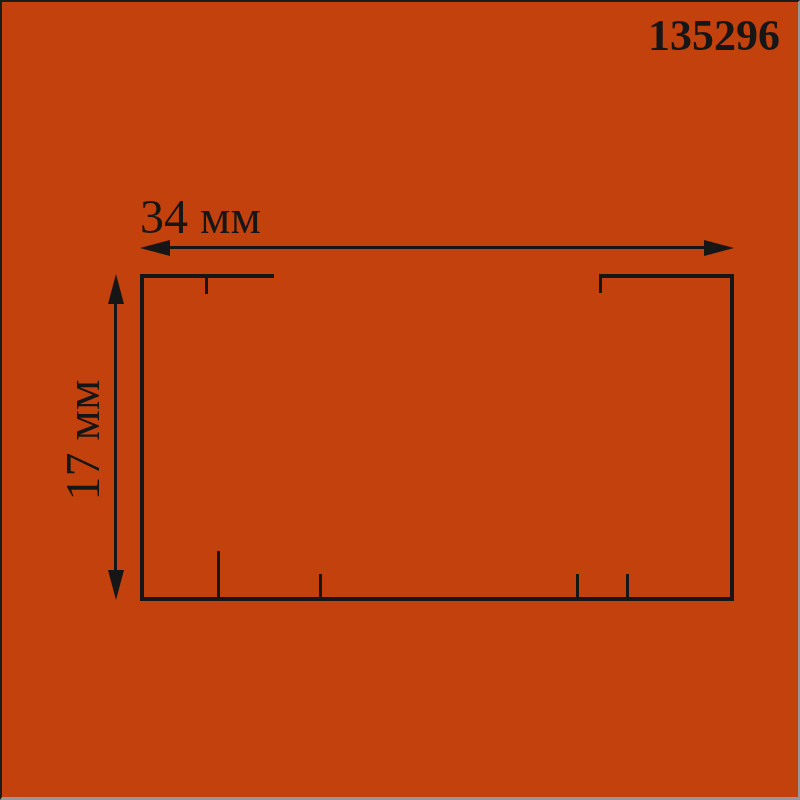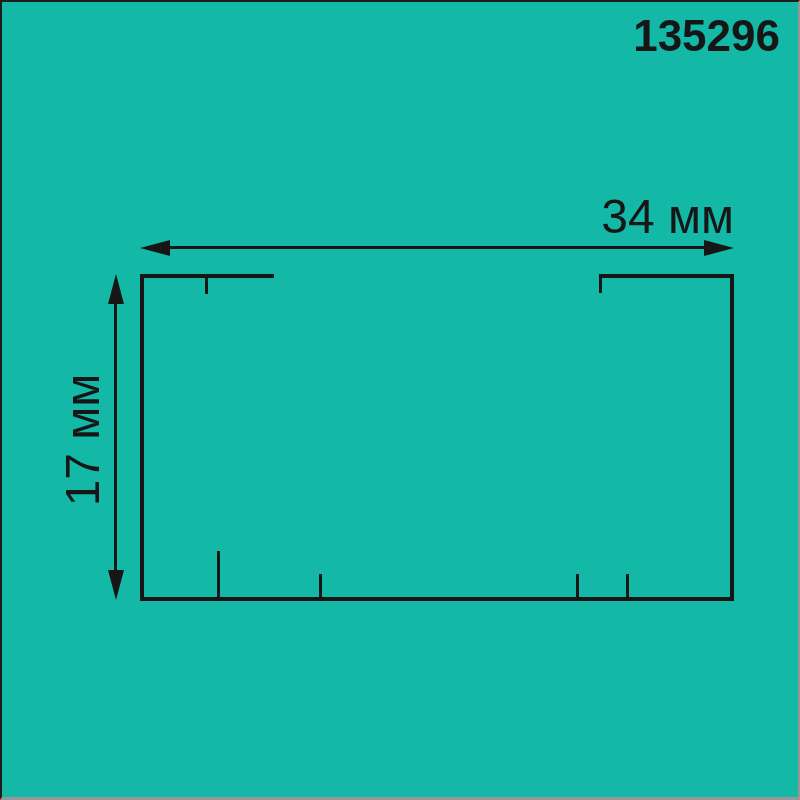--- a/index.html
+++ b/index.html
@@ -2,26 +2,26 @@
 <html style="--ink: #161616;"><head>
 <meta charset="utf-8">
 <style>
   :root { --ink: #161616; }
   html, body { margin: 0; padding: 0; background: #fff; }
   #canvas {
     position: relative;
     width: 800px;
     height: 800px;
     box-sizing: border-box;
-    background: #14b8a6;
+    background: #c2410c;
     border-top: 2px solid #1d1d1d;
     border-left: 2px solid #1d1d1d;
     border-right: 2px solid #979797;
     border-bottom: 3px solid #979797;
-    font-family: Liberation Sans, sans-serif;
+    font-family: Liberation Serif, serif;
     color: var(--ink);
     overflow: hidden;
   }
   .ln { position: absolute; background: var(--ink); }
   .arrowhead { position: absolute; width: 0; height: 0; }
   .ah-left   { border-top: 8px solid transparent; border-bottom: 8px solid transparent; border-right: 30px solid var(--ink); }
   .ah-right  { border-top: 8px solid transparent; border-bottom: 8px solid transparent; border-left: 30px solid var(--ink); }
   .ah-up     { border-left: 8px solid transparent; border-right: 8px solid transparent; border-bottom: 30px solid var(--ink); }
   .ah-down   { border-left: 8px solid transparent; border-right: 8px solid transparent; border-top: 30px solid var(--ink); }
 
@@ -32,21 +32,21 @@
     font-size: 44px;
     line-height: 1;
     font-weight: bold;
     letter-spacing: 0px;
   }
   #width-label {
     position: absolute;
     left: 138px;
     width: 594px;
     top: 191px;
-    text-align: right;
+    text-align: left;
     font-size: 48px;
     line-height: 1;
   }
   #height-label {
     position: absolute;
     left: 81px;
     top: 438px;
     font-size: 48px;
     line-height: 1;
     white-space: nowrap;

